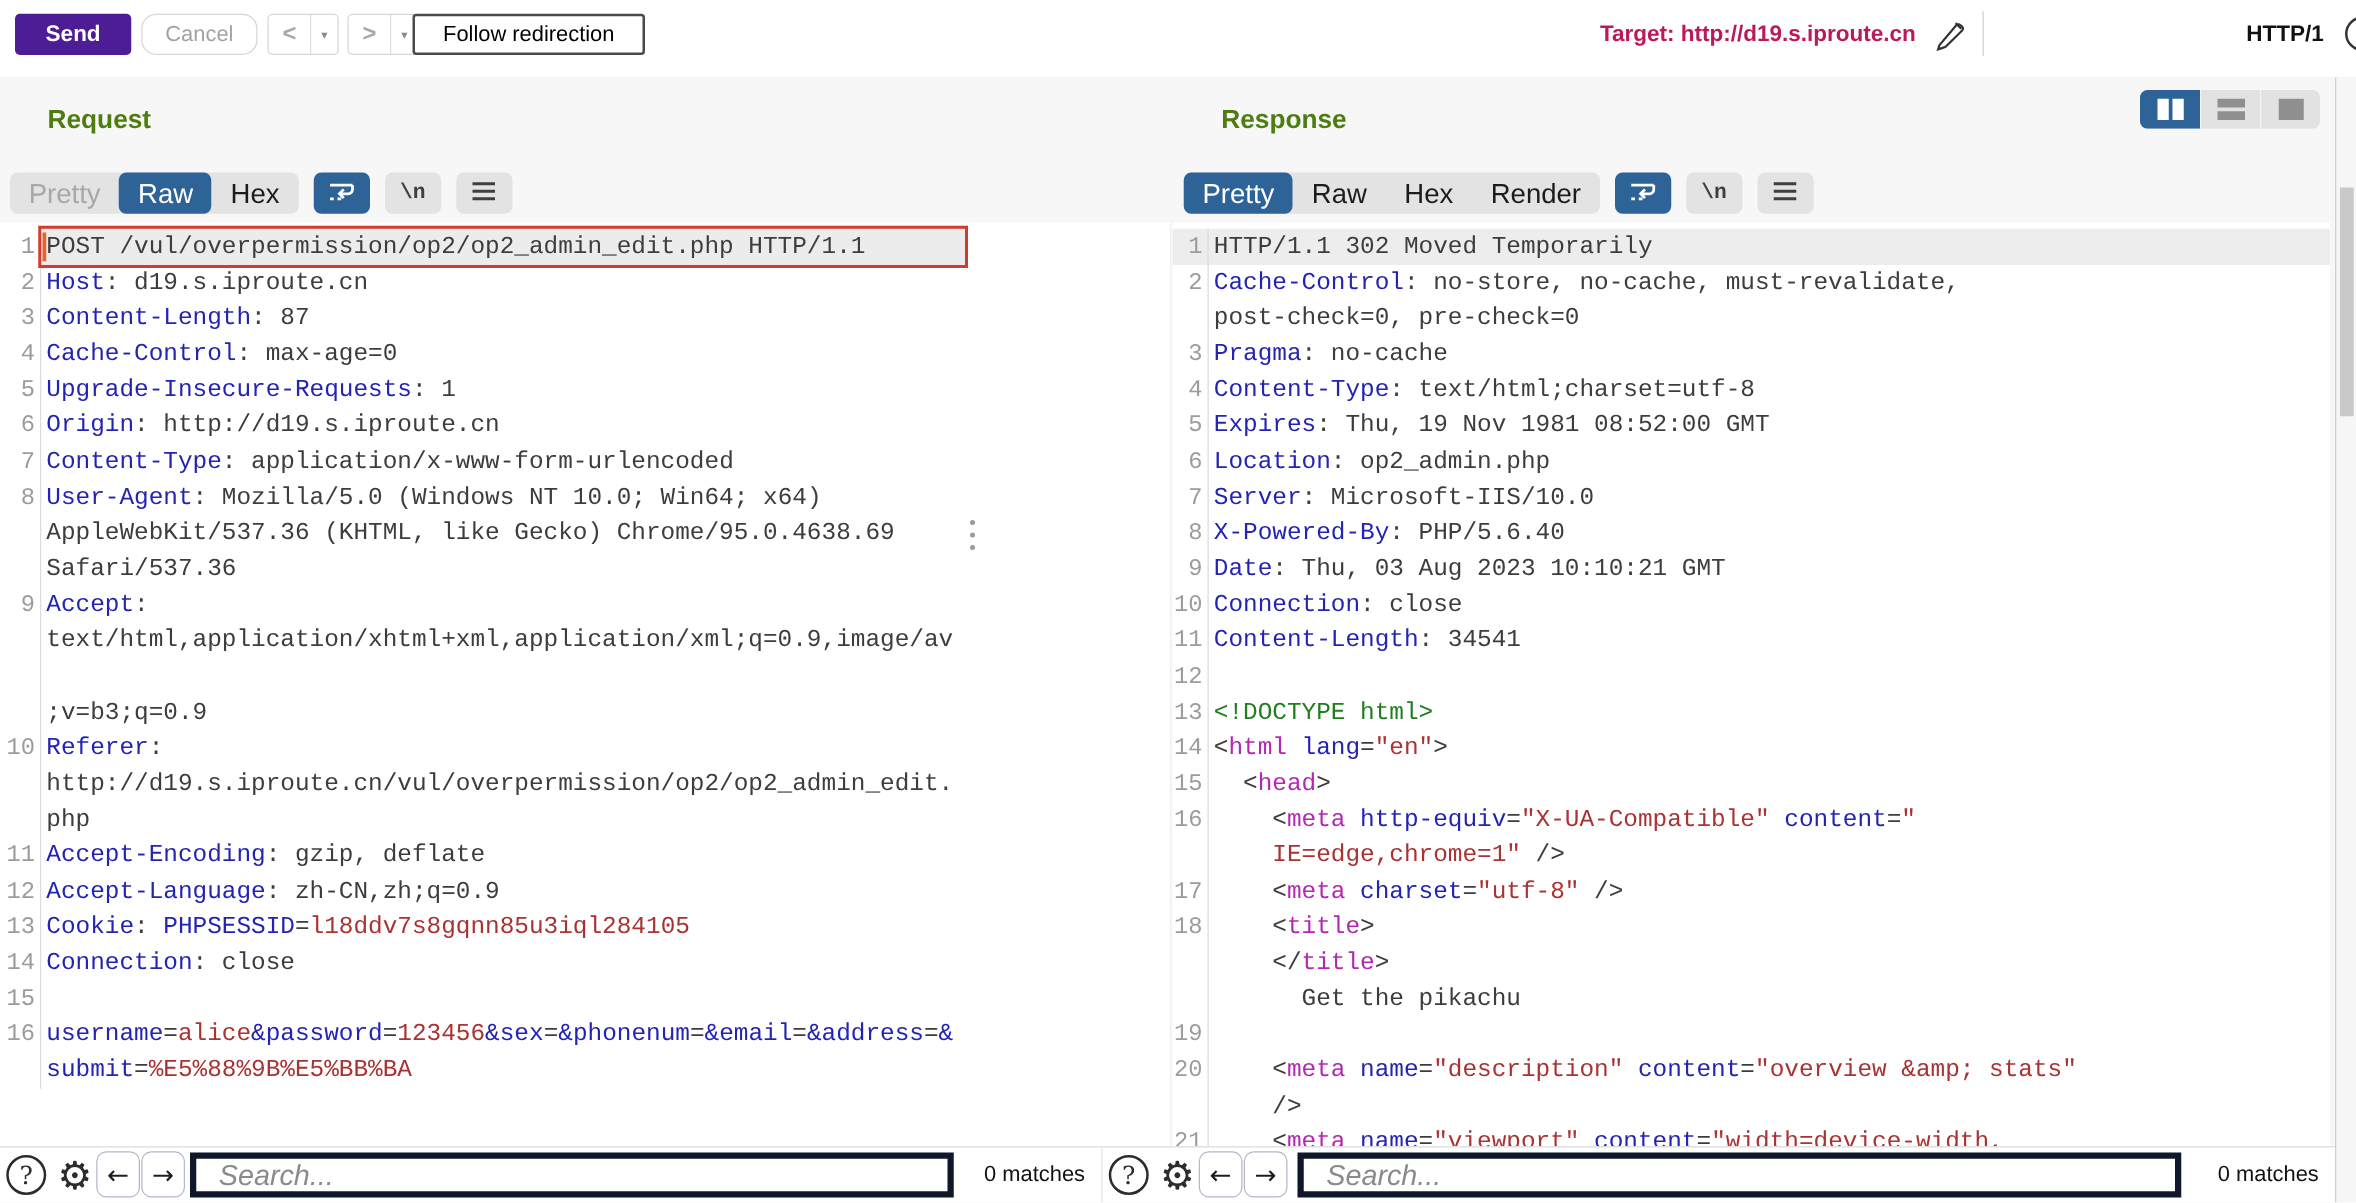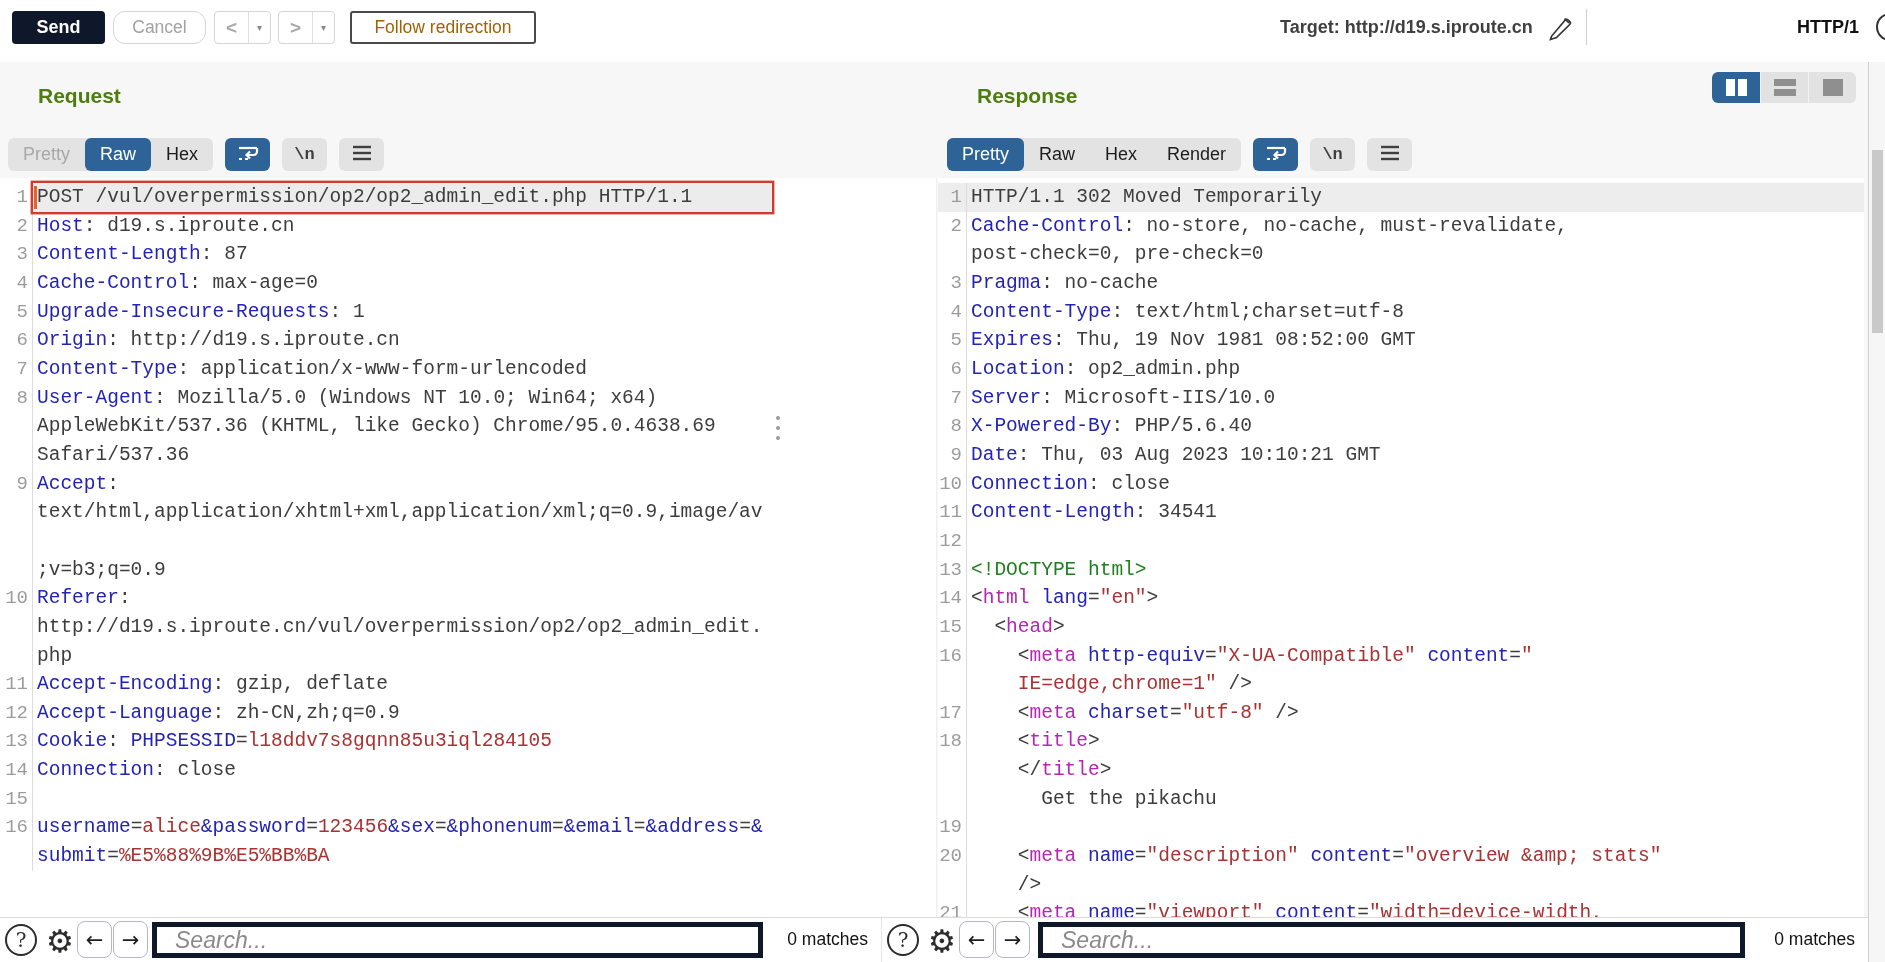--- a/index.html
+++ b/index.html
@@ -1,36 +1,36 @@
 <!DOCTYPE html>
 <html><head>
 <meta charset="utf-8">
 <style>
   html,body{margin:0;padding:0;background:#fff;}
   body{width:1885px;height:962px;overflow:hidden;font-family:"Liberation Sans",sans-serif;position:relative;}
   
   .toolbar{position:absolute;left:0;top:0;width:1885px;height:62px;background:#fff;border-bottom:1px solid #d9d9d9;}
   .btn{position:absolute;top:11px;height:33px;border-radius:4px;font-size:17.5px;display:flex;align-items:center;justify-content:center;box-sizing:border-box;cursor:pointer;background:#fff;border:1px solid #d6d6d6;font-family:"Liberation Sans",sans-serif;}
-  .btn.send{left:12px;width:93px;background:#0f172a;border:none;color:#fff;font-weight:bold;font-size:18px;}
+  .btn.send{left:12px;width:93px;background:#4c1d95;border:none;color:#fff;font-weight:bold;font-size:18px;}
   .btn.cancel{left:113px;width:93px;color:#a2a2a2;border-radius:12px;}
   .splitbtn{position:absolute;top:11px;height:33px;display:flex;border:1px solid #d6d6d6;border-radius:4px;background:#fff;box-sizing:border-box;}
   .splitbtn .sb-main{width:33px;border:none;background:transparent;color:#a8a8a8;font-size:19px;font-weight:bold;cursor:pointer;}
   .splitbtn .sb-dd{width:22px;border:none;border-left:1px solid #dedede;background:transparent;color:#8a8a8a;font-size:10px;cursor:pointer;}
-  .btn.follow{left:350px;width:186px;border:2px solid #4a4a4a;border-radius:3px;color:#a16207;}
-  .target{position:absolute;left:1280px;top:17px;font-size:18px;font-weight:bold;color:#404040;}
+  .btn.follow{left:330px;width:186px;border:2px solid #4a4a4a;border-radius:3px;color:#000000;}
+  .target{position:absolute;left:1280px;top:17px;font-size:18px;font-weight:bold;color:#be185d;}
   .pencil-btn{position:absolute;left:1546px;top:12px;width:30px;height:32px;border:none;background:transparent;cursor:pointer;padding:0;}
   .tb-divider{position:absolute;left:1586px;top:9px;width:1px;height:36px;background:#cfcfcf;}
   .httpver{position:absolute;left:1797px;top:17px;font-size:18px;font-weight:600;color:#111;}
   .partial-circle{position:absolute;left:1876px;top:13px;width:28px;height:28px;border:2px solid #333;border-radius:50%;box-sizing:border-box;background:#fff;cursor:pointer;}
   
   .workspace{position:absolute;left:0;top:62px;width:1885px;height:900px;background:#f7f7f7;}
   .panel-title{position:absolute;top:22px;font-size:21px;font-weight:bold;color:#4d7c0f;margin-left:24px;}
   .tabs-row{position:absolute;top:76px;height:33px;display:flex;align-items:center;}
   .tab-group{display:inline-flex;background:#e3e3e3;border-radius:6px;height:33px;align-items:center;}
-  .tab{padding:0 15px;height:33px;display:flex;align-items:center;font-size:18px;color:#1c1c1c;border-radius:6px;cursor:pointer;}
+  .tab{padding:0 15px;height:33px;display:flex;align-items:center;font-size:22px;color:#1c1c1c;border-radius:6px;cursor:pointer;}
   .tab.selected{background:#2d6397;color:#fff;}
   .tab.disabled{color:#a8a8a8;}
   .iconbtn{width:45px;height:33px;border-radius:6px;margin-left:12px;border:none;display:flex;align-items:center;justify-content:center;cursor:pointer;background:#e3e3e3;}
   .iconbtn.blue{background:#2d6397;}
   .nl-label{font-family:"Liberation Mono",monospace;font-size:17px;color:#3f3f3f;font-weight:bold;}
   
   .editor{position:absolute;top:116px;height:739px;background:#fff;overflow:hidden;padding-top:5px;box-sizing:content-box;}
   #req-editor{left:0;width:936px;border-right:1px solid #efefef;}
   #resp-editor{left:938px;width:926px;}
   .row{display:flex;height:28.66px;line-height:28.66px;font-family:"Liberation Mono",monospace;font-size:19.5px;white-space:pre;}

